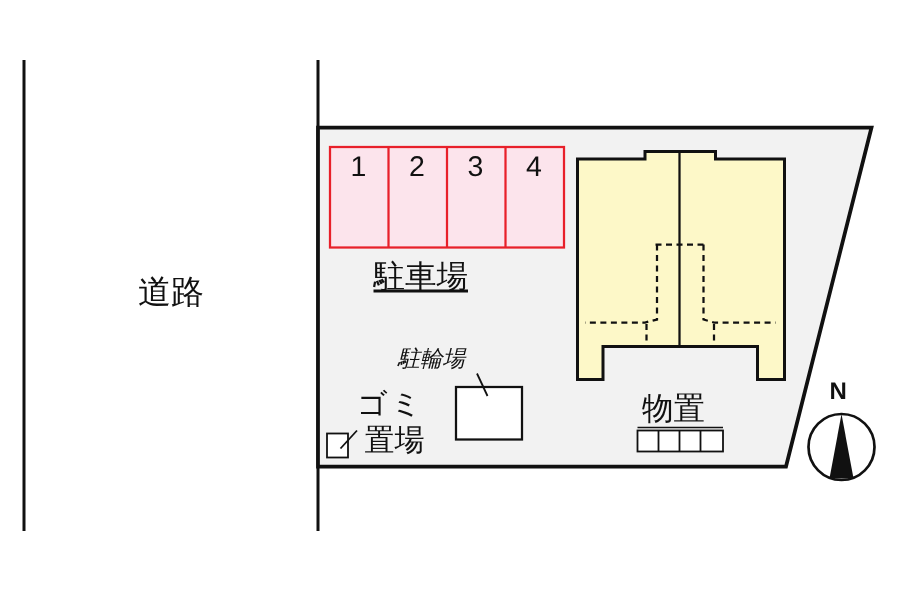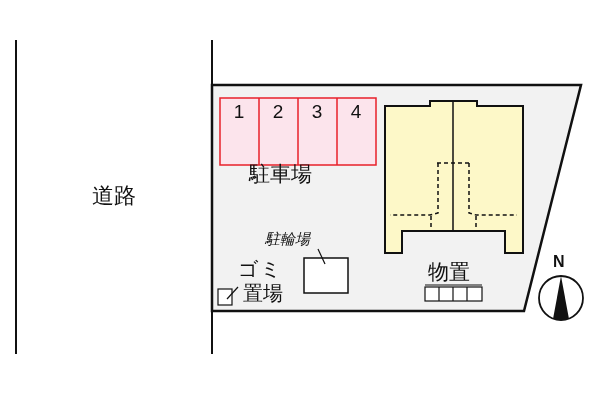--- a/index.html
+++ b/index.html
@@ -1,21 +1,21 @@
 <!DOCTYPE html>
 <html><head>
 <meta charset="utf-8">
 <style>
   html, body { margin: 0; padding: 0; background: #ffffff; }
   body { width: 600px; height: 400px; position: relative; overflow: hidden;
          font-family: "DejaVu Sans", "Liberation Sans", sans-serif; }
   .layer { position: absolute; left: 0; top: 0; width: 600px; height: 400px; }
   .lbl { position: absolute; color: #111; white-space: nowrap; line-height: 1; }
   .road-label { left: 92px; top: 169px; font-size: 22px; margin-top: 16px; }
-  .parking-label { left: 249px; top: 164px; font-size: 21px; }
+  .parking-label { left: 249px; top: 174px; font-size: 21px; text-decoration: underline; }
   .bike-label { left: 265px; top: 232px; font-size: 15px; font-style: italic; }
   .garbage-label1 { left: 238px; top: 259px; font-size: 20px; letter-spacing: 2px; }
   .garbage-label2 { left: 243px; top: 283px; font-size: 20px; }
   .storage-label { left: 428px; top: 262px; font-size: 21px; text-align: center; }
   .north-label { left: 553px; top: 254px; font-size: 16px; font-weight: bold; font-family: "Liberation Sans", sans-serif; }
   .slot-num { position: absolute; font-size: 19px; top: 101px; width: 38px; text-align: center; color: #111;
               font-family: "Liberation Sans", sans-serif; }
 </style>
 </head>
 <body>

